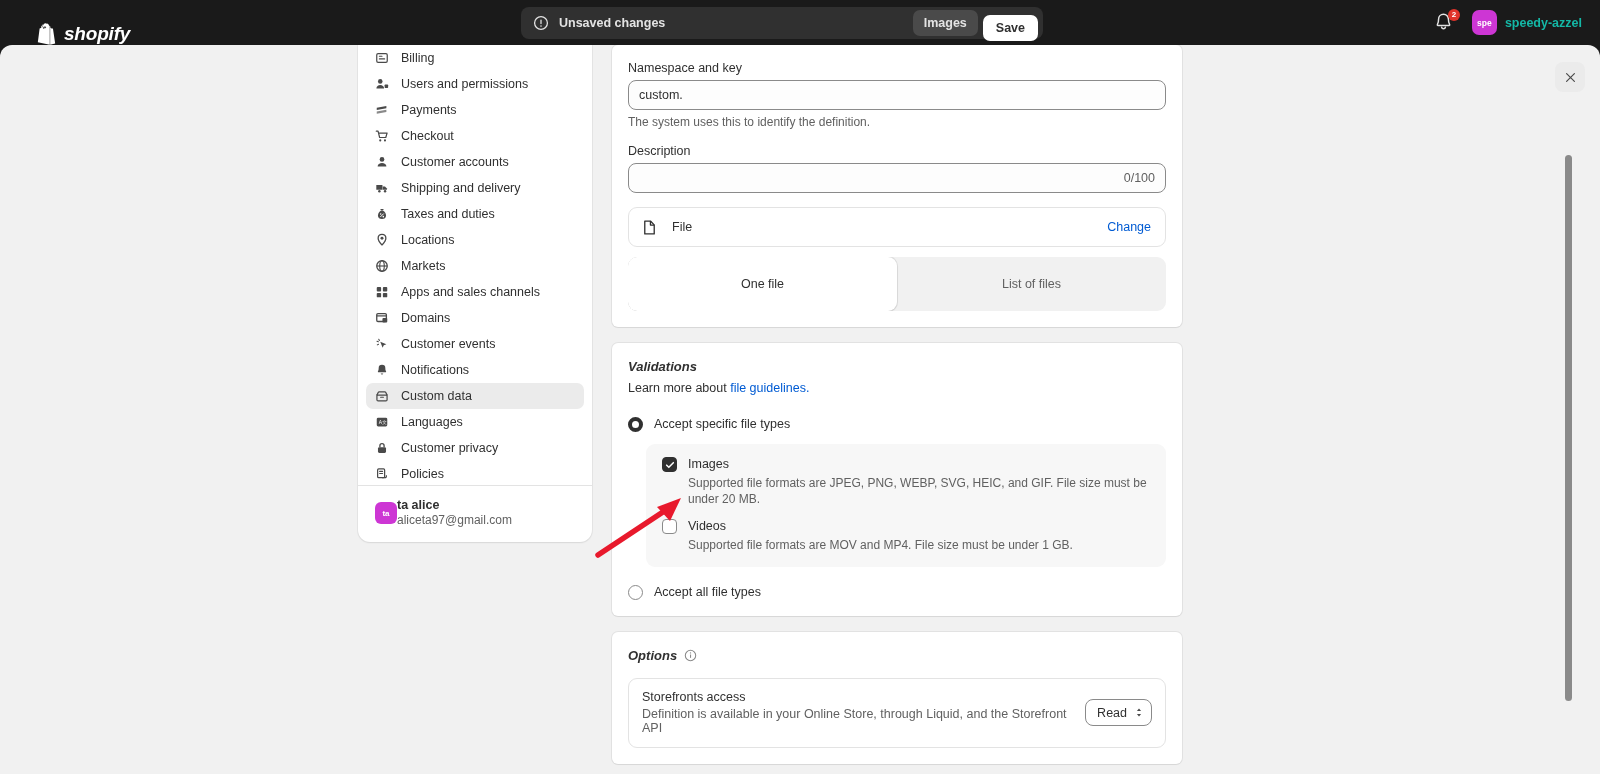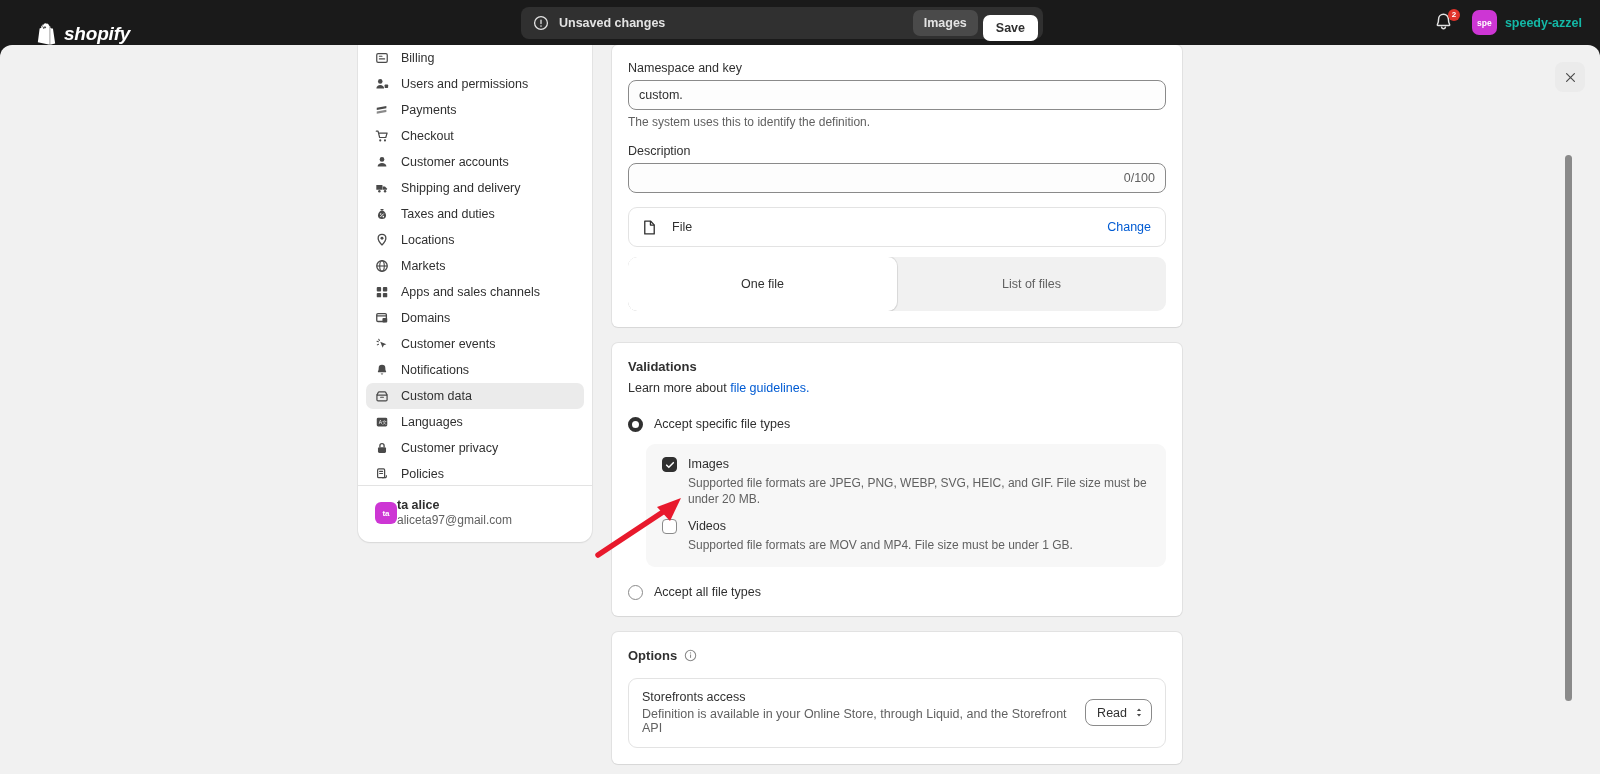--- a/index.html
+++ b/index.html
@@ -182,21 +182,21 @@
     flex: 1; display: flex; align-items: center; justify-content: center;
     font-size: 12.5px; color: #616161; cursor: pointer;
     font-family: inherit; border: none; background: transparent;
   }
   .seg-btn.sel {
     background: #ffffff; color: #303030;
     border-radius: 9px;
     box-shadow: 0 0 0 1px rgba(0,0,0,.08), 0 1px 2px rgba(0,0,0,.08);
   }
 
-  .card-title { font-size: 13px; font-weight: 700; color: #303030; }
+  .card-title { font-size: 13px; font-weight: 700; color: #303030; font-style: italic; }
   .card-sub { font-size: 12.5px; color: #303030; margin-top: 7px; }
 
   .radio-row { display: flex; align-items: flex-start; gap: 11px; margin-top: 22px; cursor: pointer; }
   .radio {
     width: 15px; height: 15px; border-radius: 50%;
     border: 1.5px solid #8a8a8a; background: #fff;
     flex: 0 0 15px; margin-top: 0px; position: relative;
   }
   .radio.on { border: 4.5px solid #303030; }
   .radio-label { font-size: 12.5px; color: #303030; line-height: 15px; }

